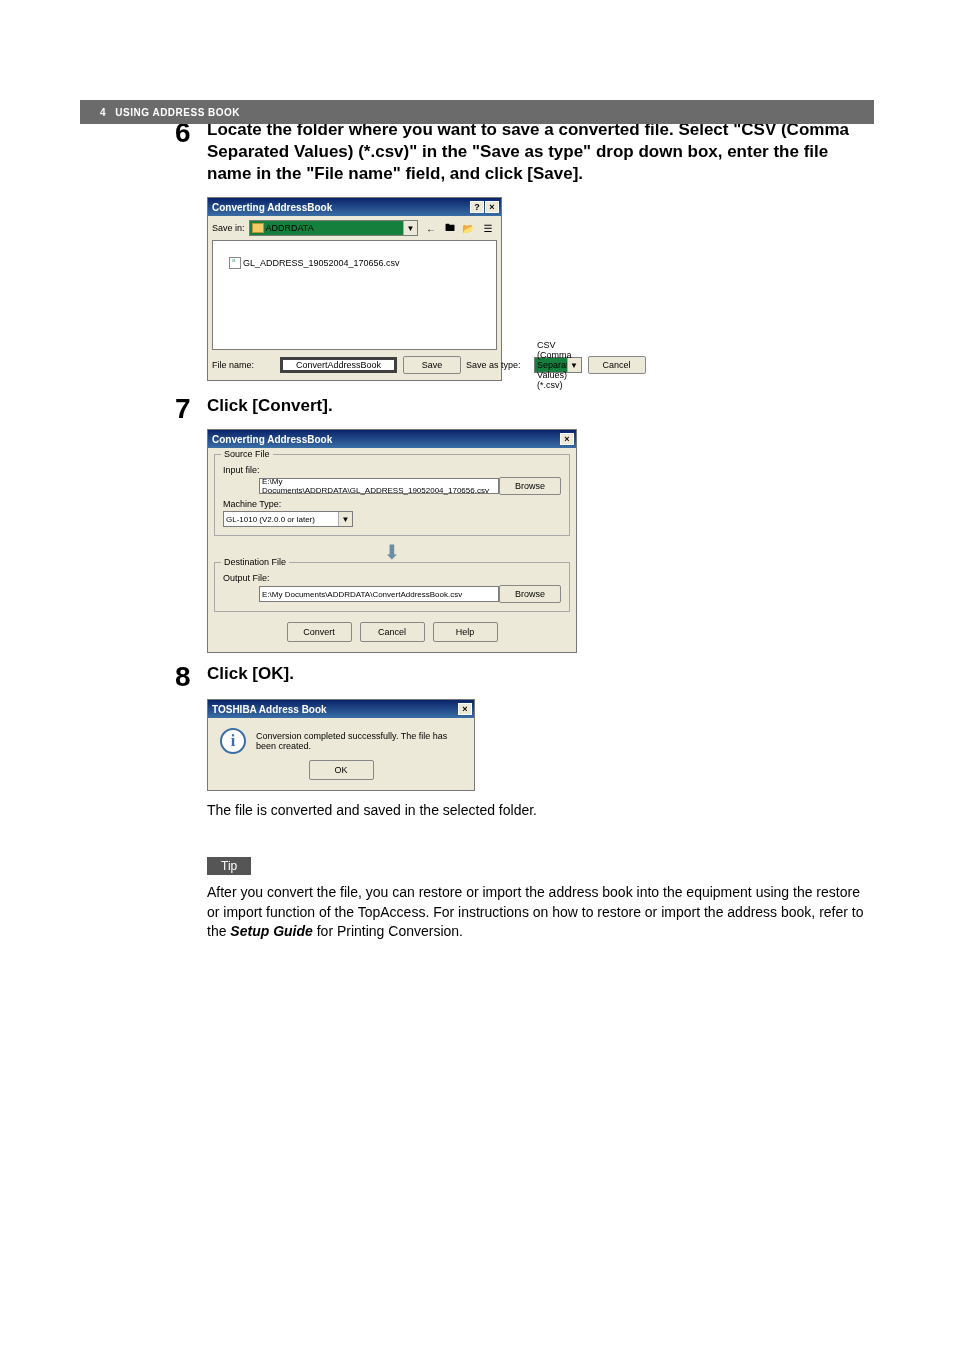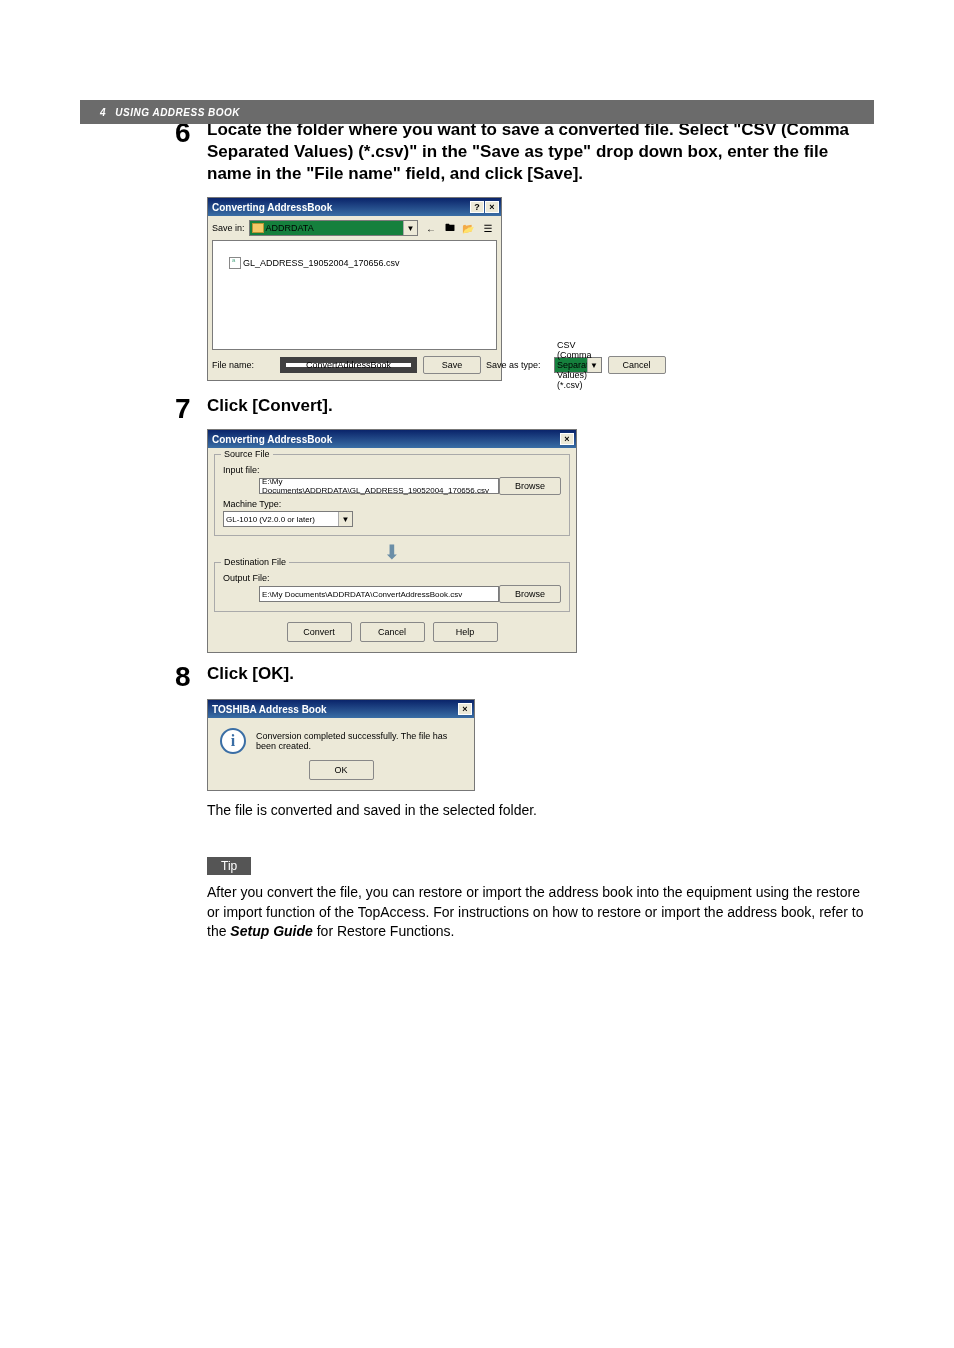--- a/index.html
+++ b/index.html
@@ -22,21 +22,20 @@
     .header-band {
       position: absolute;
       top: 0;
       left: 80px;
       right: 80px;
       height: 24px;
       background: #6b6b6b;
       display: flex;
       align-items: center;
       padding-left: 20px;
-      font-style: italic;
     }
     .header-band-text {
       color: #fff;
       font-size: 10px;
       font-weight: bold;
       letter-spacing: 0.5px;
     }
     .section-number-label {
       font-size: 10px;
       font-weight: bold;
@@ -203,23 +202,23 @@
       align-items: center;
       gap: 6px;
     }
     .save-label {
       width: 62px;
       font-size: 9px;
     }
     .save-input {
       flex: 1;
       background: #fff;
-      border: 6px solid #404040;
+      border: 3px solid #404040;
       height: 16px;
-      padding: 0 20px;
+      padding: 0 13px;
       font-size: 9px;
       display: flex;
       align-items: center;
     }
     .save-btn {
       width: 58px;
       height: 18px;
       background: #ece9d8;
       border: 1px solid #888;
       border-radius: 2px;
@@ -533,18 +532,18 @@
           <div class="dlg-btn">OK</div>
         </div>
       </div>
     </div>
 
     <div class="indent-body body-text paragraph-after">The file is converted and saved in the selected folder.</div>
 
     <div class="indent-body">
       <div class="tip-badge">Tip</div>
       <div class="body-text">
-        <span>After you convert the file, you can restore or import the address book into the equipment using the restore or import function of the TopAccess. For instructions on how to restore or import the address book, refer to the </span><span class="italic-setup">Setup Guide</span><span> for Restore Functions.</span>
+        <span>After you convert the file, you can restore or import the address book into the equipment using the restore or import function of the TopAccess. For instructions on how to restore or import the address book, refer to the </span><span class="italic-setup">Setup Guide</span><span> for Printing Conversion.</span>
       </div>
     </div>
   </div>
 
 </div>
 
 </body></html>

